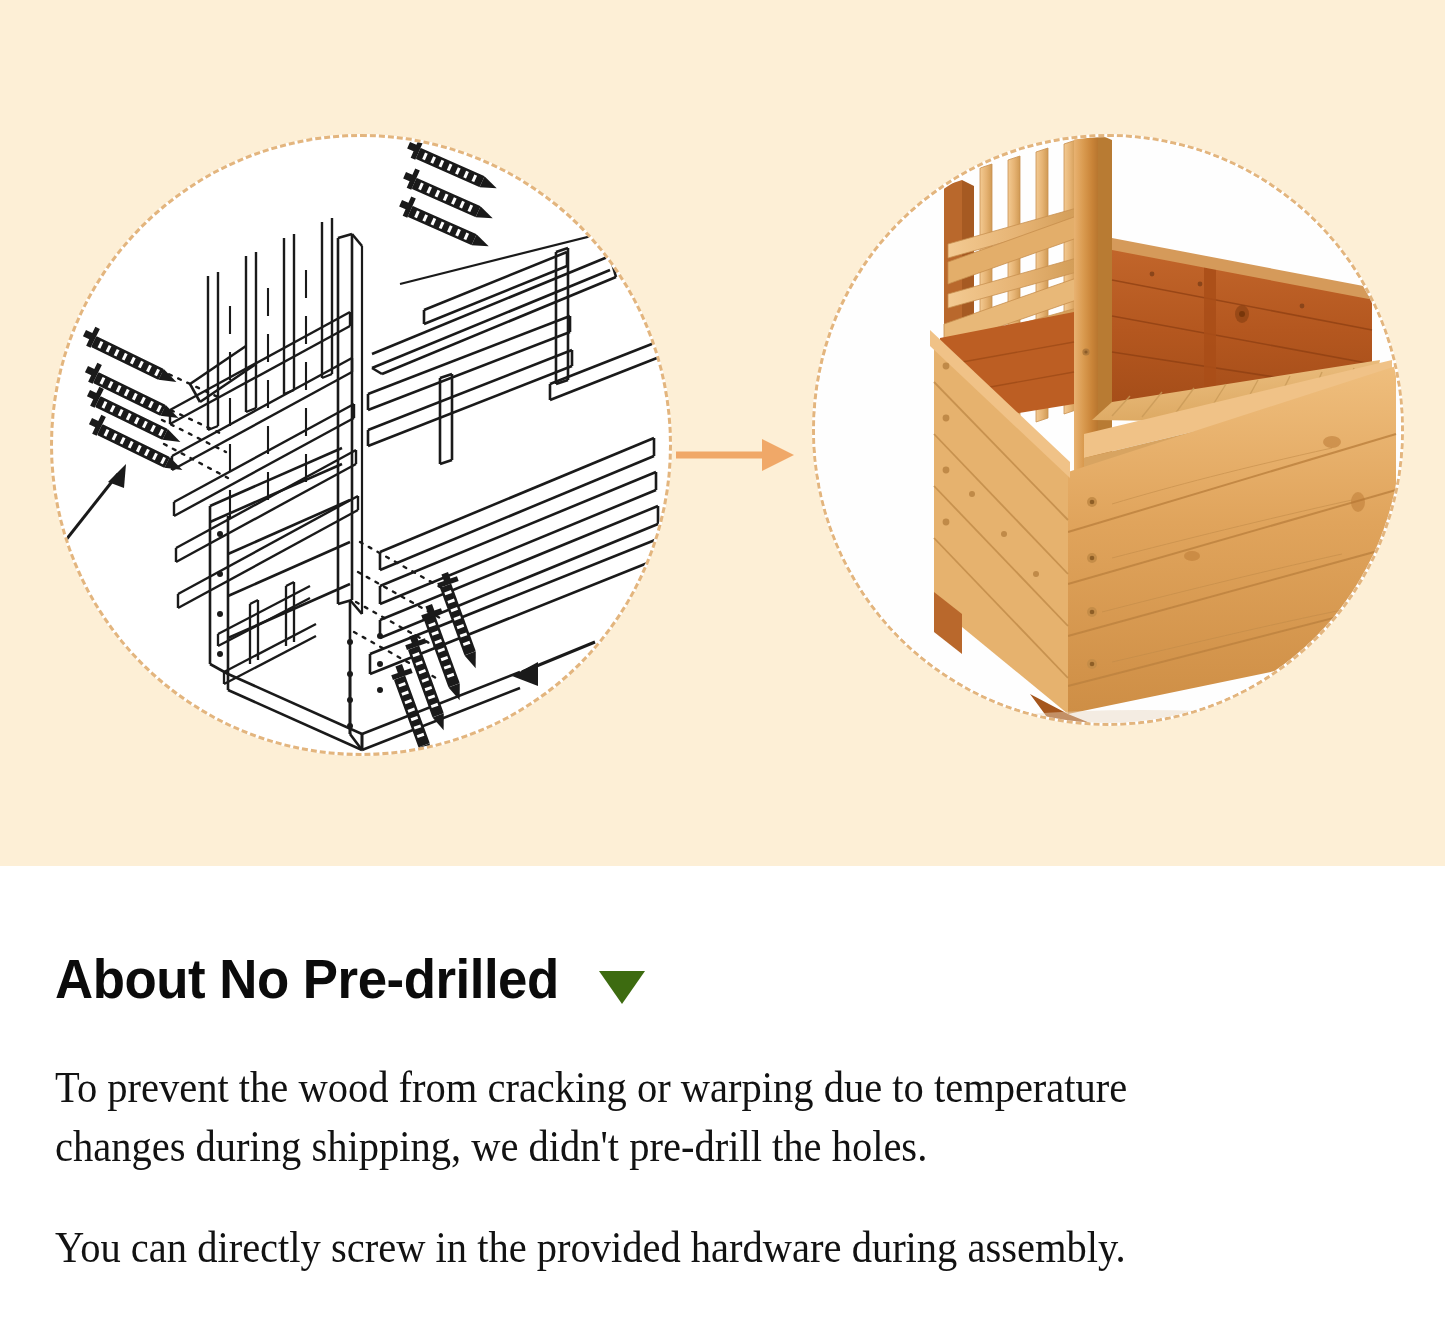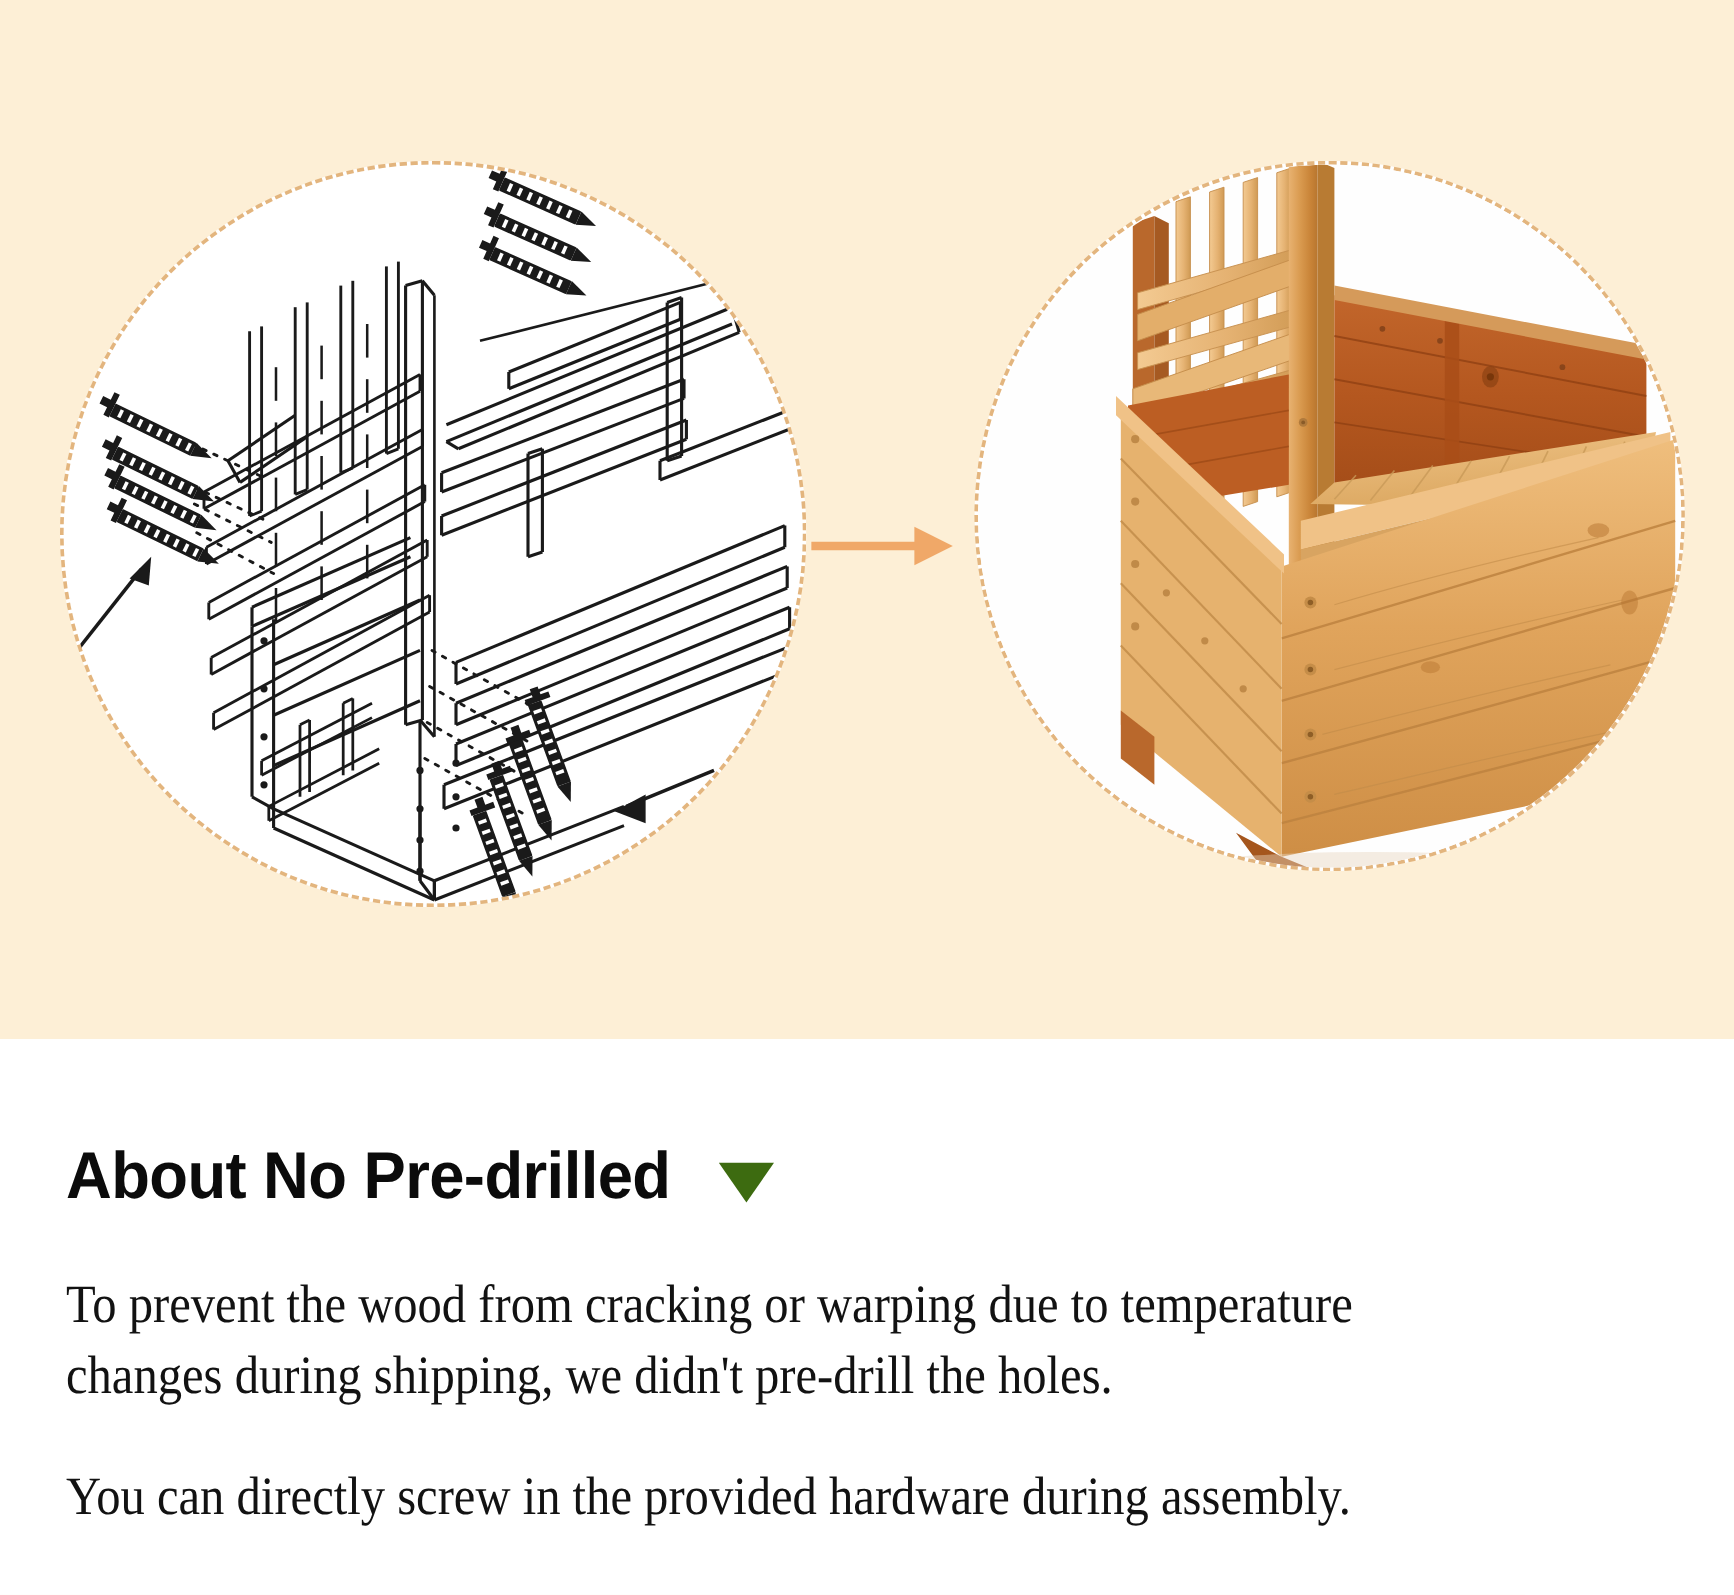--- a/index.html
+++ b/index.html
@@ -43,21 +43,21 @@
     position:absolute;
     left:0; top:866px;
     width:1445px; height:463px;
     background:#ffffff;
   }
 
   #section-heading-row {
     position:absolute;
     left:55px; top:86px;
     display:flex;
-    align-items:center;
+    align-items:flex-end;
     gap:16px;
   }
   #section-heading {
     font-family:"Liberation Sans", sans-serif;
     font-weight:bold;
     font-size:55px;
     line-height:1;
     letter-spacing:-0.5px;
     color:#0b0b0b;
     white-space:nowrap;

